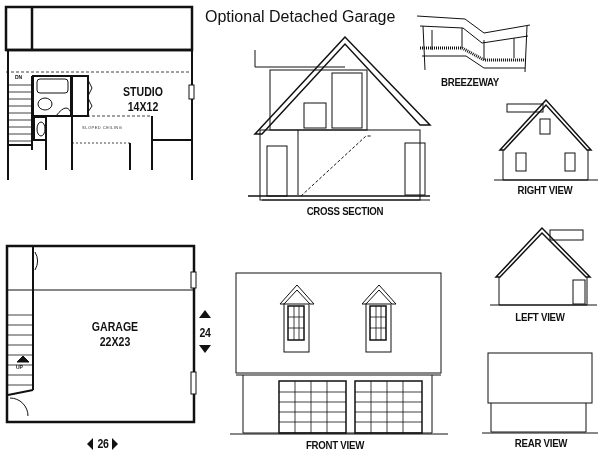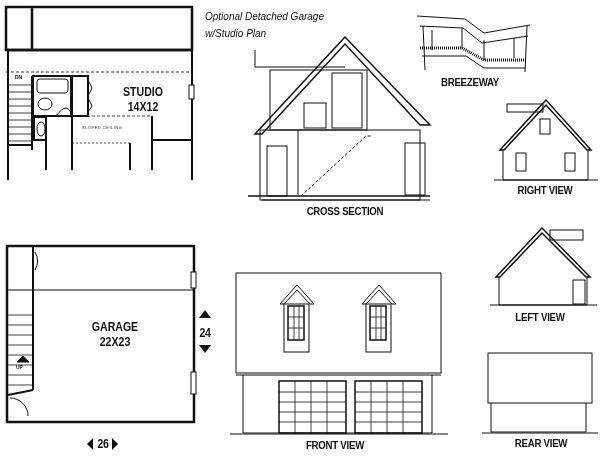--- a/index.html
+++ b/index.html
@@ -1,18 +1,18 @@
 <!DOCTYPE html>
 <html><head>
 <meta charset="utf-8">
 <style>
   html,body{margin:0;padding:0;background:#fff;}
   body{width:600px;height:456px;position:relative;overflow:hidden;font-family:"Liberation Sans",sans-serif;color:#111;}
   .abs{position:absolute;}
-  .title{left:205px;top:8px;font-size:10px;line-height:17px;color:#111;font-style:italic;}
+  .title{left:205px;top:8px;font-size:16px;line-height:17px;color:#111;}
   .lbl{font-family:"Liberation Sans",sans-serif;font-weight:bold;font-size:11px;letter-spacing:-0.3px;transform:scaleX(0.88);transform-origin:center;white-space:nowrap;text-align:center;}
   .room{font-family:"Liberation Sans",sans-serif;font-weight:bold;font-size:12px;text-align:center;line-height:15px;transform:scaleX(0.88);}
   svg{position:absolute;left:0;top:0;}
 </style>
 </head>
 <body>
 
 <svg width="600" height="456" viewBox="0 0 600 456" fill="none" stroke="#111" stroke-width="1">
 
   <g>
@@ -176,21 +176,20 @@
 
   <g>
     <rect x="488" y="353" width="104" height="50"></rect>
     <polyline points="491,403 491,432 586,432 586,403"></polyline>
     <line x1="482" y1="433" x2="598" y2="433"></line>
   </g>
 </svg>
 
 <div class="abs title">
   <div>Optional Detached Garage</div>
-  <div>w/Studio Plan</div>
 </div>
 
 <div class="abs room" style="left:108px;top:85px;width:70px;">
   <div>STUDIO</div>
   <div>14X12</div>
 </div>
 <div class="abs" style="left:82px;top:125px;font-size:4px;letter-spacing:0.5px;color:#333;">SLOPED CEILING</div>
 <div class="abs" style="left:15px;top:74px;font-size:5px;font-weight:bold;">DN</div>
 
 <div class="abs room" style="left:80px;top:320px;width:70px;">

